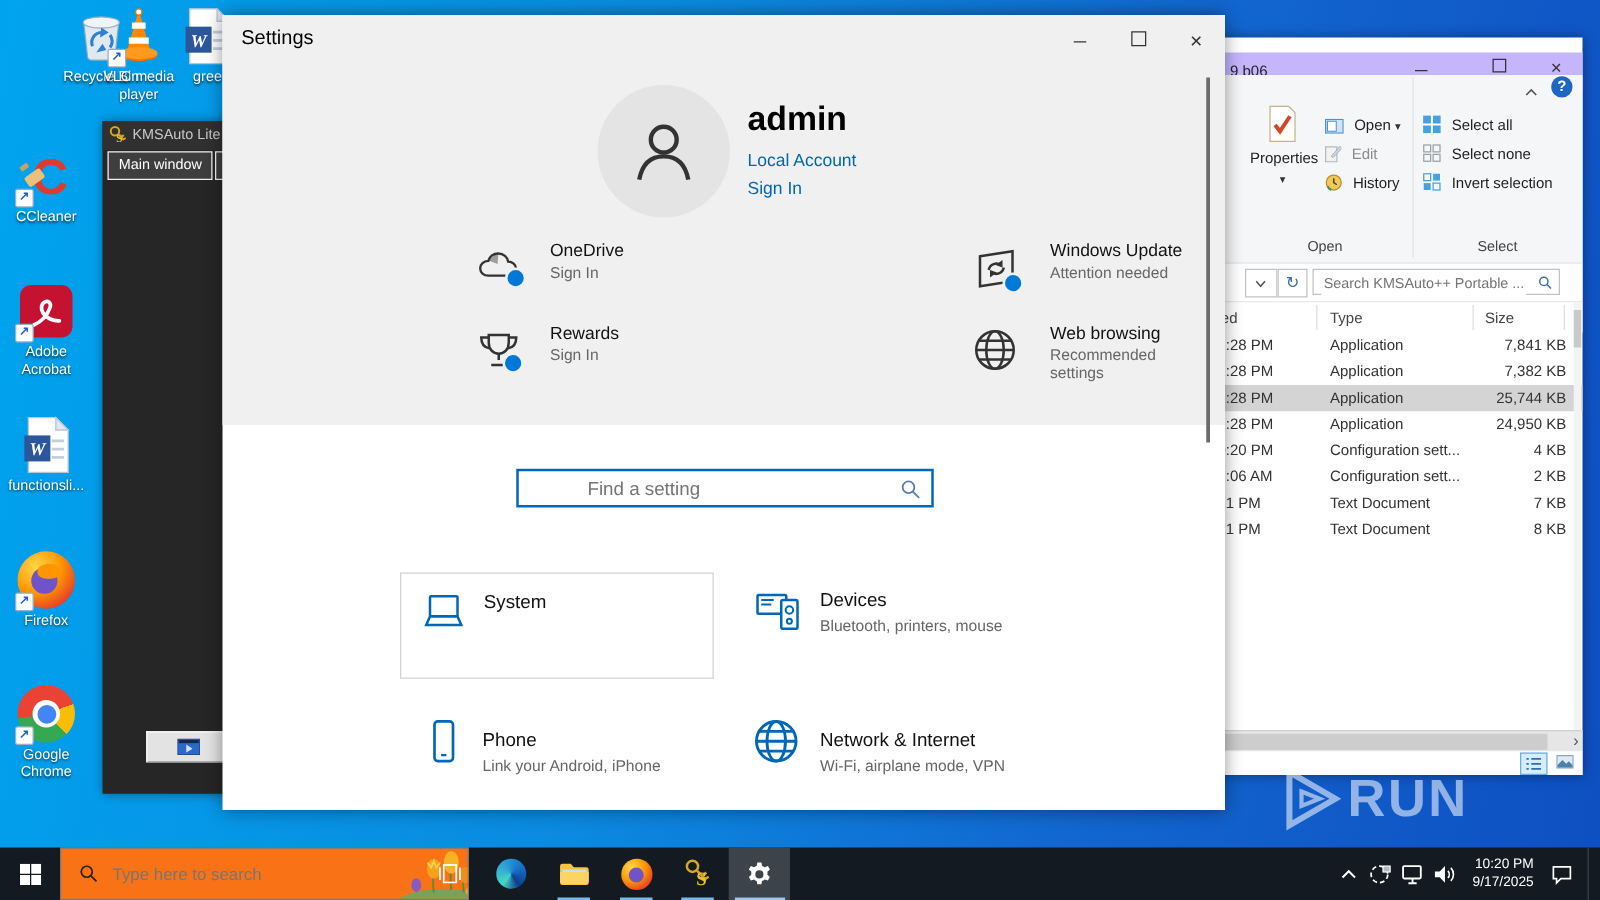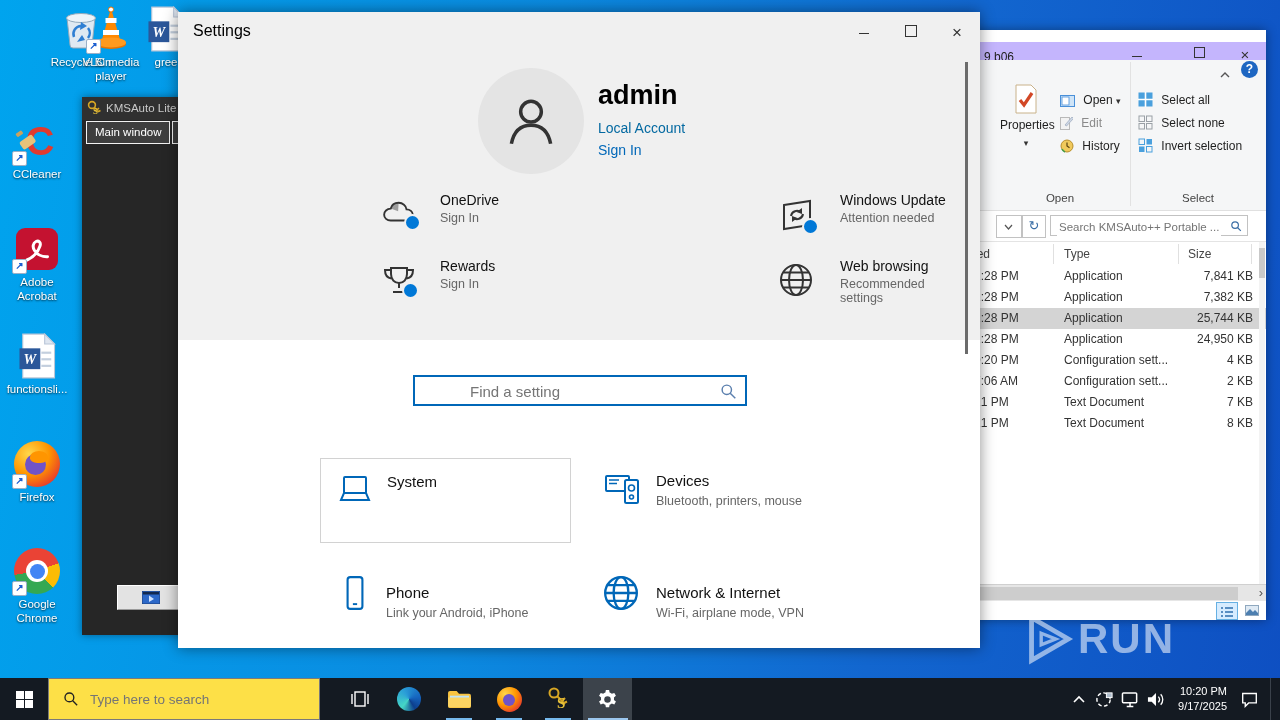--- a/index.html
+++ b/index.html
@@ -521,21 +521,21 @@
 
   <div id="taskbar" class="abs">
     <div class="tbtn" style="left:0;width:48px;">
       <svg width="17" height="17" viewBox="0 0 17 17">
         <rect x="0" y="0" width="8" height="8" fill="#fff"></rect>
           <rect x="9" y="0" width="8" height="8" fill="#fff"></rect>
         <rect x="0" y="9" width="8" height="8" fill="#fff"></rect>
           <rect x="9" y="9" width="8" height="8" fill="#fff"></rect>
       </svg>
     </div>
-    <div class="tbtn" style="left:48px;width:272px;background:#fde047;border:1px solid #7a7a7a;box-sizing:border-box;justify-content:flex-start;overflow:hidden;">
+    <div class="tbtn" style="left:48px;width:327px;background:#f97316;border:1px solid #7a7a7a;box-sizing:border-box;justify-content:flex-start;overflow:hidden;">
       <svg width="16" height="16" viewBox="0 0 20 20" style="margin-left:14px;">
         <circle cx="8" cy="8" r="5.5" fill="none" stroke="#222" stroke-width="1.7"></circle>
           <path d="M12.2 12.2l5.5 5.5" stroke="#222" stroke-width="1.7"></path>
       </svg>
       <input style="border: 0px; outline: 0px; background: transparent; font-size: 13.5px; color: rgb(51, 51, 51); margin-left: 9px; width: 150px; font-family: &quot;Liberation Sans&quot;, sans-serif;" placeholder="Type here to search">
       <svg width="64" height="40" viewBox="0 0 64 40" style="position:absolute;left:268px;top:1px;">
         <path d="M0 40Q22 26 64 34L64 40Z" fill="#7da05a"></path>
         <path d="M30 34q-1-10 0-15M44 32q-1-12 0-18M54 34q-1-8 0-12" stroke="#5c8a3c" stroke-width="1.5" fill="none"></path>
         <ellipse cx="30" cy="15" rx="5.5" ry="8" fill="#f6a21d"></ellipse>
           <path d="M25 10l3 4 2-5 2 5 3-4" stroke="#fbd14b" stroke-width="1.5" fill="none"></path>

